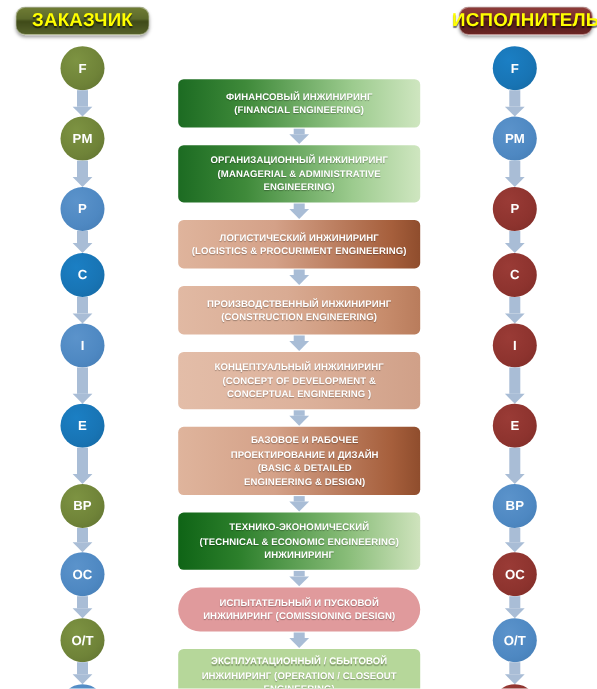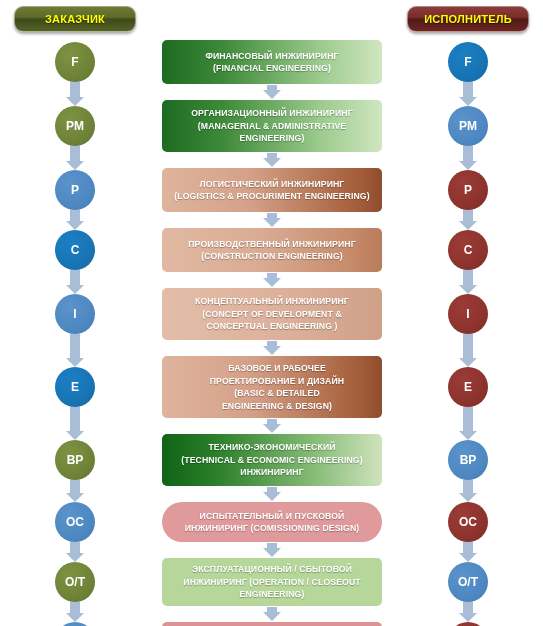--- a/index.html
+++ b/index.html
@@ -19,34 +19,34 @@
   .header-pill {
     position: absolute;
     top: 6px;
     width: 122px;
     height: 26px;
     border-radius: 9px;
     display: flex;
     align-items: center;
     justify-content: center;
     color: #ffff00;
-    font-size: 11px;
+    font-size: 17px;
     font-weight: bold;
     letter-spacing: .2px;
     box-shadow: 0 2px 3px rgba(0,0,0,.35);
     border: 1px solid rgba(255,255,255,.45);
     box-sizing: border-box;
     text-shadow: 0 1px 1px rgba(0,0,0,.55);
   }
   #hdr-left {
     left: 14px;
     background: linear-gradient(to bottom, #6f7c34 0%, #5c6a2b 42%, #3f4a18 52%, #55612a 100%);
   }
   #hdr-right {
-    right: 14px;
+    right: 4px;
     background: linear-gradient(to bottom, #8c3b38 0%, #7a2e2c 42%, #4e1a18 52%, #6c2624 100%);
   }
 
   
   .col {
     position: absolute;
     top: 40px;
     width: 110px;
     display: flex;
     flex-direction: column;
@@ -201,21 +201,21 @@
     <div class="circle c-olive" style="position: absolute; left: 35px; top: 522px;">
       <span>O/T</span>
     </div>
     <div class="arrow" style="position: absolute; left: 46px; top: 562px;">
       <div class="stem" style="height: 11px;"></div>
       <div class="head"></div>
     </div>
     <div class="circle c-blue-l" style="position: absolute; left: 35px; top: 582px;"></div>
   </div>
 <div id="col-center">
-    <div class="proc-box g-green-lr" style="height: 44px;">
+    <div class="proc-box g-green-lr" style="height: 44px; margin-top: 32px;">
       <div>
         <span class="txt">ФИНАНСОВЫЙ ИНЖИНИРИНГ</span>
         <span class="txt">(FINANCIAL ENGINEERING)</span>
       </div>
     </div>
     <div style="height: 16px; display: flex; align-items: center; justify-content: center;">
       <div class="arrow">
         <div class="stem" style="height: 5px;"></div>
         <div class="head"></div>
       </div>

